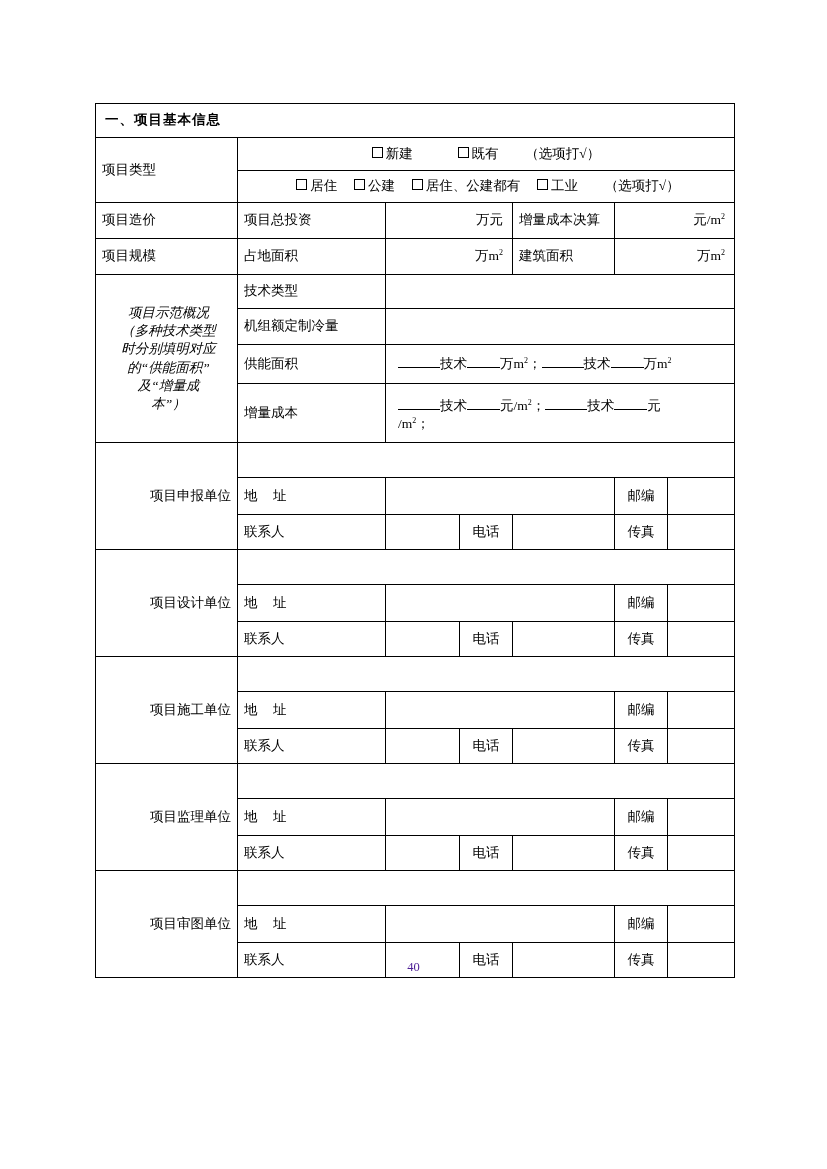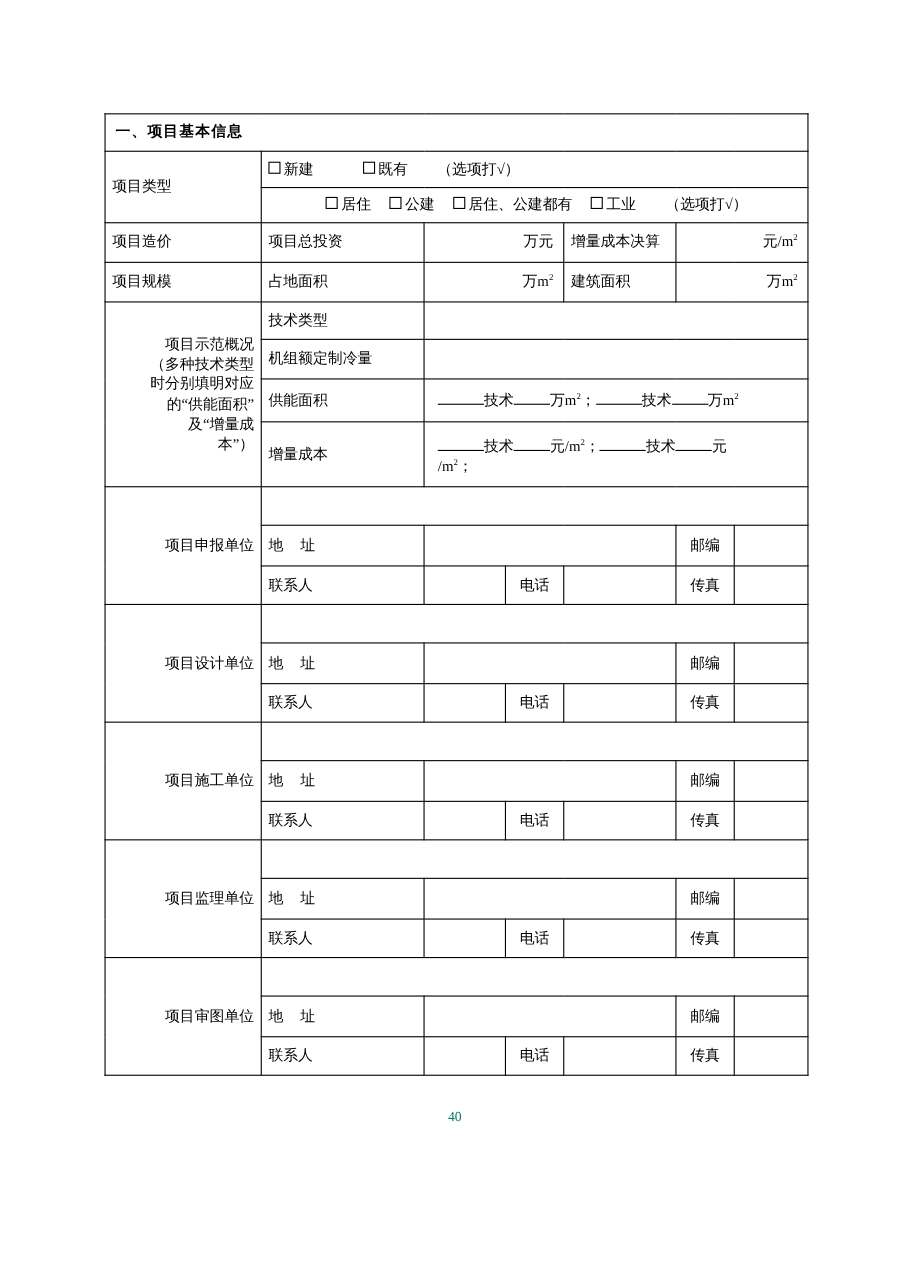--- a/index.html
+++ b/index.html
@@ -67,22 +67,23 @@
   .row-contact{ height: 35px; }
 
   .unit-name {
     text-align: right;
     padding-left: 12px !important;
   }
 
   .multiline-label {
     line-height: 1.55;
     padding: 4px 6px 4px 10px !important;
-    text-align: right;
+    text-align: center;
     font-size: 13.5px;
+    font-style: italic;
   }
 
   .fill-cell {
     padding-left: 12px !important;
     line-height: 1.7;
   }
 
   .chk {
     display: inline-block;
     width: 9px;
@@ -93,21 +94,21 @@
     background: #fff;
   }
 
   .sp-lg { display: inline-block; width: 38px; }
   .sp-md { display: inline-block; width: 20px; }
   .sp-sm { display: inline-block; width: 10px; }
 
   .opt { white-space: nowrap; }
 
   .typerow-top {
-    text-align: left;
+    text-align: center;
     height: 32px;
   }
   .typerow-bot {
     text-align: center;
     height: 31px;
     padding-left: 10px !important;
   }
 
   sup {
     font-size: 8px;
@@ -124,26 +125,26 @@
   .bl-4 { width: 33px; }
 
   .lbl-spaced {
     letter-spacing: 6px;
     margin-left: 20px;
   }
 
   .page-number {
     position: absolute;
     left: 0;
-    top: 1008px;
+    top: 960px;
     width: 827px;
     text-align: center;
     font-size: 12.5px;
     font-family: "Liberation Serif", "DejaVu Serif", serif;
-    color: #0f766e;
+    color: #4c1d95;
   }
 </style>
 </head>
 <body>
 
 <div class="page">
 
   <table class="form-table">
     <colgroup>
       <col style="width:142px">

